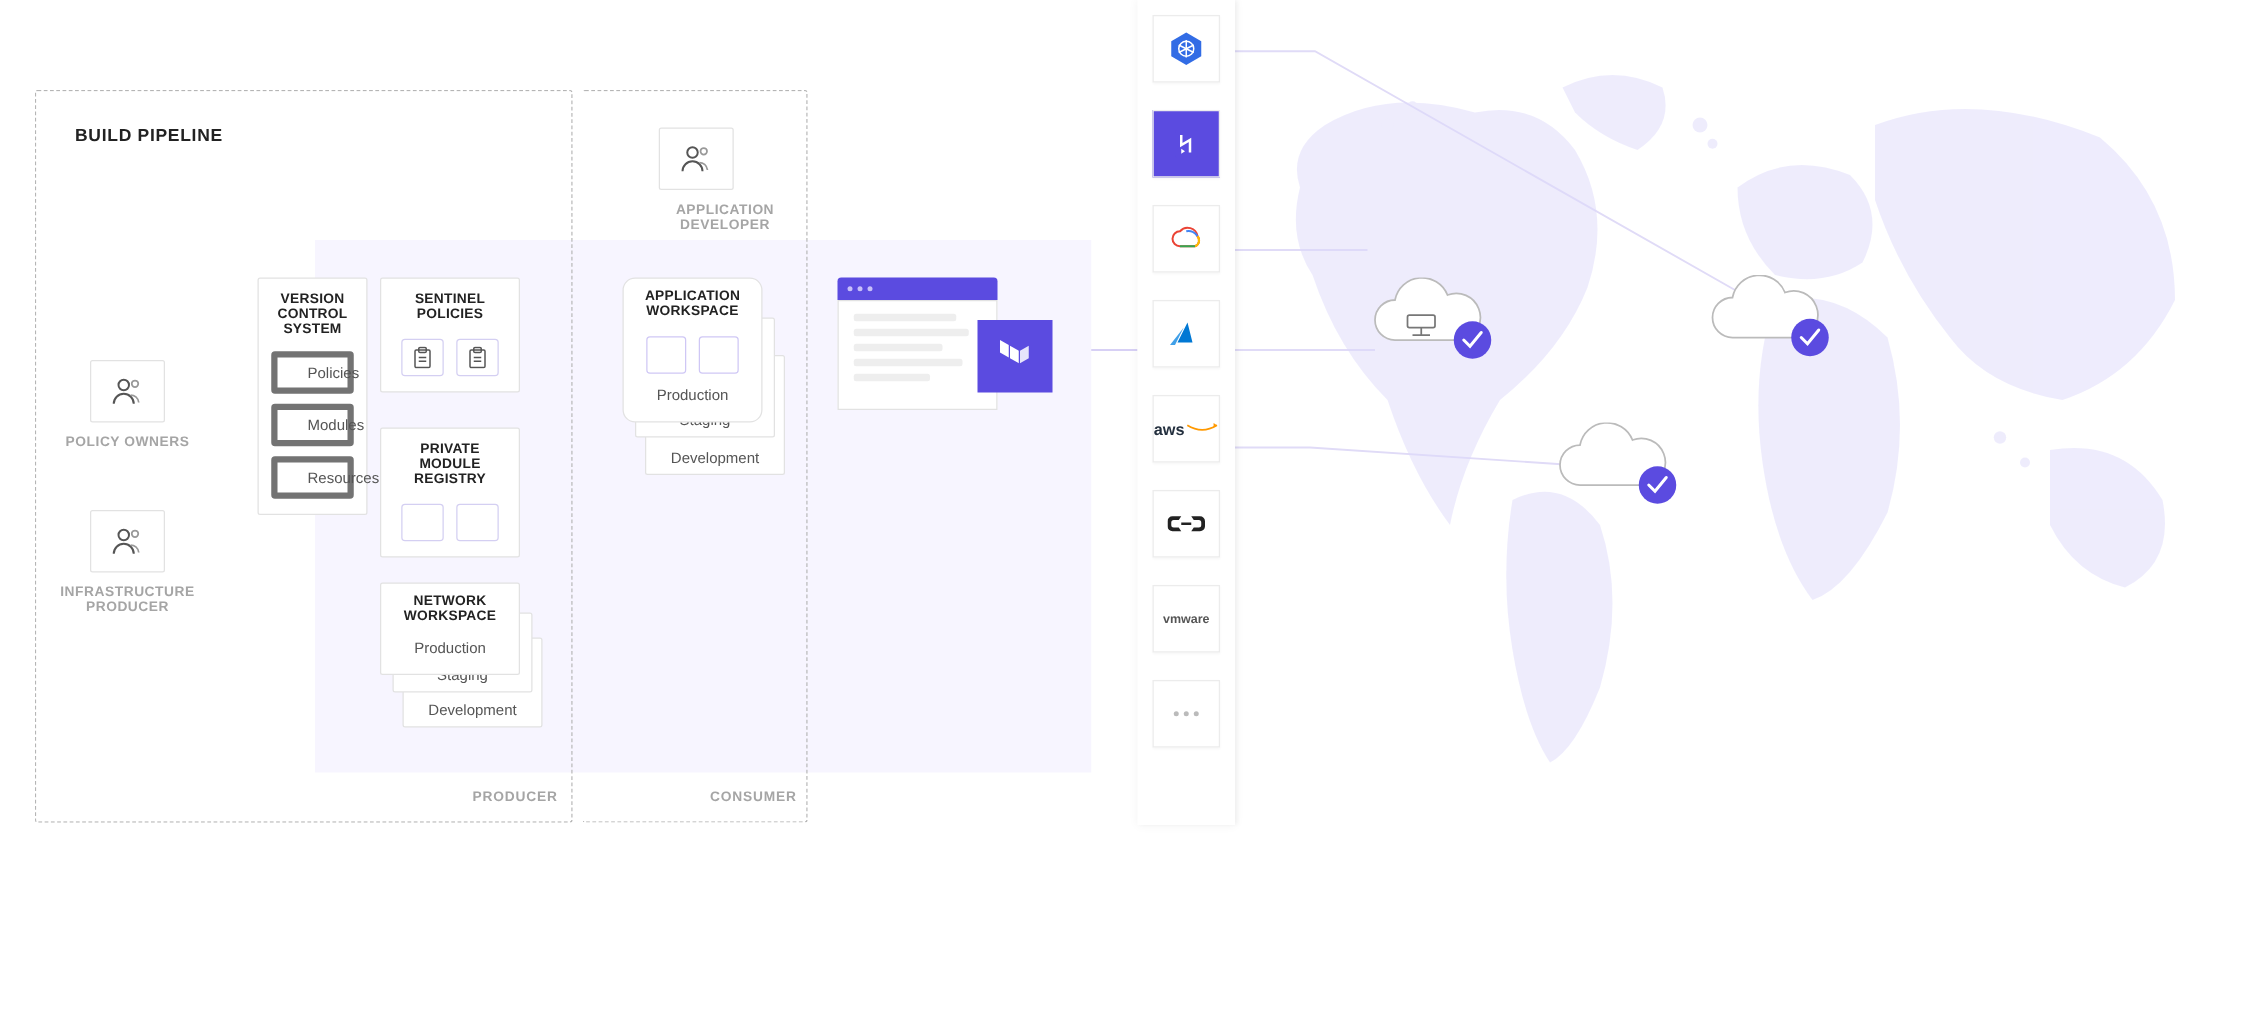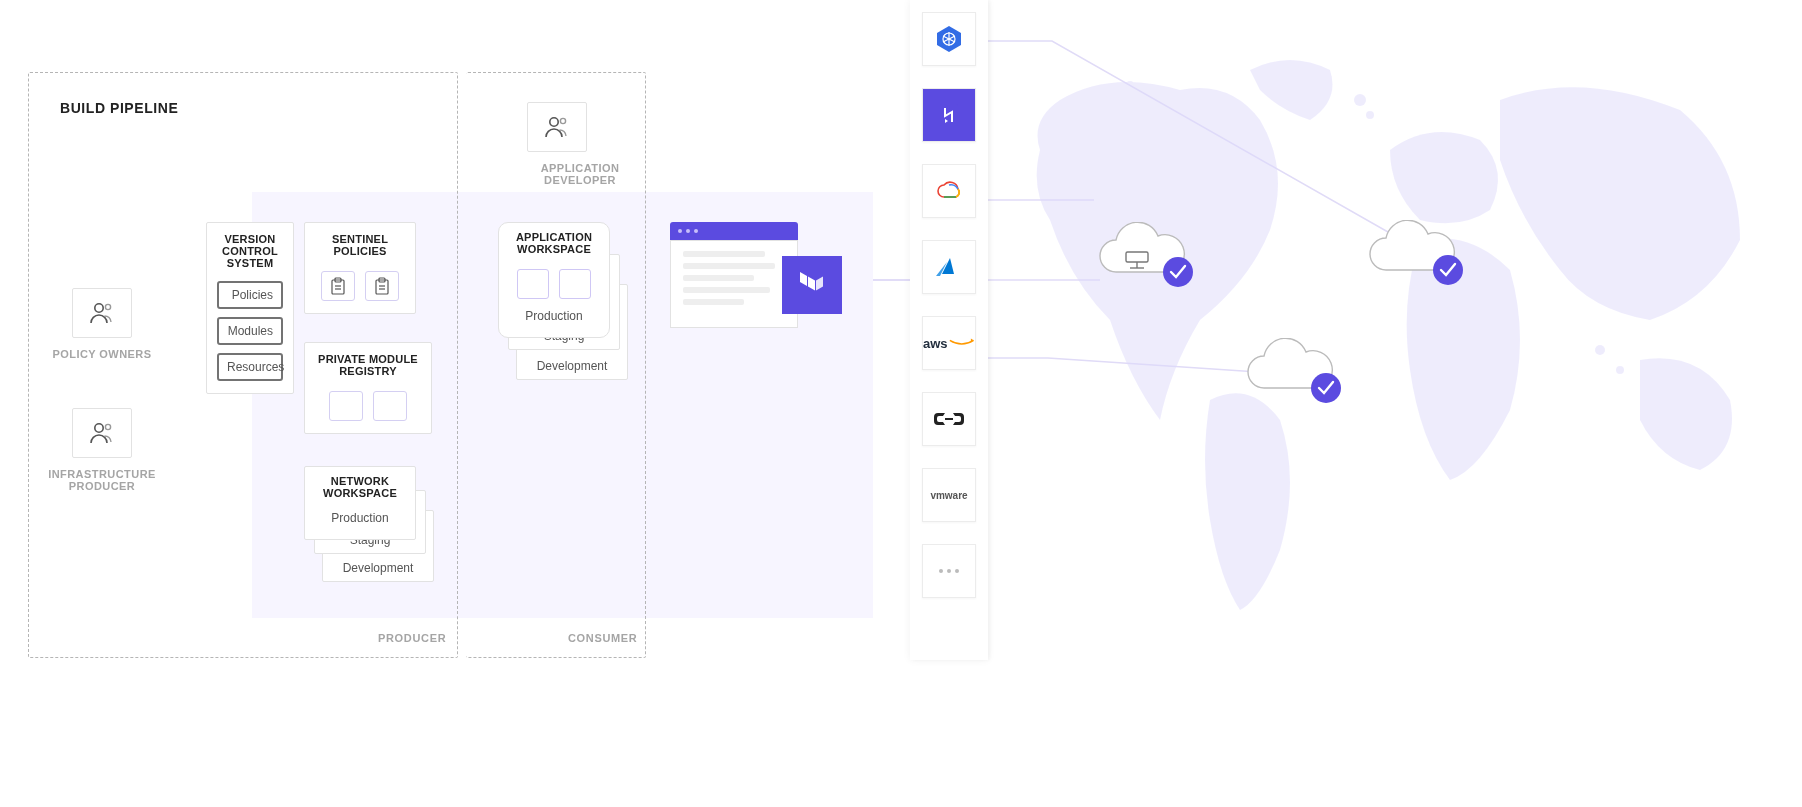--- a/index.html
+++ b/index.html
@@ -101,23 +101,23 @@
     font-weight: 700;
     text-align: center;
     padding: 10px 6px 8px;
     letter-spacing: 0.02em;
     color: #222;
   }
   .pill-row {
     padding: 4px 10px;
   }
   .pill {
-    border: 2px solid #737373;
+    border: 5px solid #737373;
     border-radius: 3px;
-    padding: 5px 8px;
+    padding: 5px 24px;
     font-size: 12px;
     text-align: right;
     color: #555;
     margin-bottom: 8px;
   }
 
   
   .iconrow {
     display: flex;
     justify-content: center;
@@ -305,21 +305,21 @@
       <svg width="16" height="18" viewBox="0 0 16 18">
           <rect x="2" y="3" width="12" height="14" rx="1" fill="none" stroke="#555" stroke-width="1.2"></rect>
           <rect x="5" y="1" width="6" height="4" rx="1" fill="none" stroke="#555" stroke-width="1.2"></rect>
           <line x1="5" y1="9" x2="11" y2="9" stroke="#555" stroke-width="1.2"></line>
           <line x1="5" y1="12" x2="11" y2="12" stroke="#555" stroke-width="1.2"></line>
         </svg>
     </div>
   </div>
 </div>
 
-<div class="card" style="left:304px; top:342px; width:128px;">
+<div class="card" style="left:304px; top:342px; width:112px;">
   <div class="card-title">PRIVATE MODULE REGISTRY</div>
   <div class="iconrow">
     <div class="iconcell"></div>
     <div class="iconcell"></div>
   </div>
 </div>
 
 <div class="ws-stack" style="left:304px; top:466px; width:130px; height:130px;">
   <div class="ws-card" style="left:18px; top:44px; padding:50px 4px 6px;">Development</div>
   <div class="ws-card" style="left:10px; top:24px; padding:42px 4px 6px;">Staging</div>

